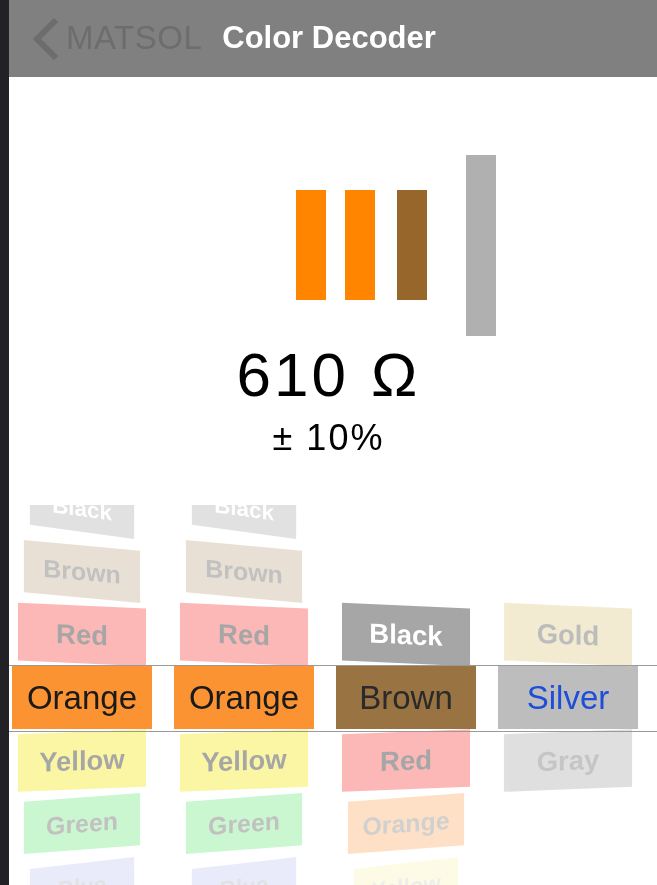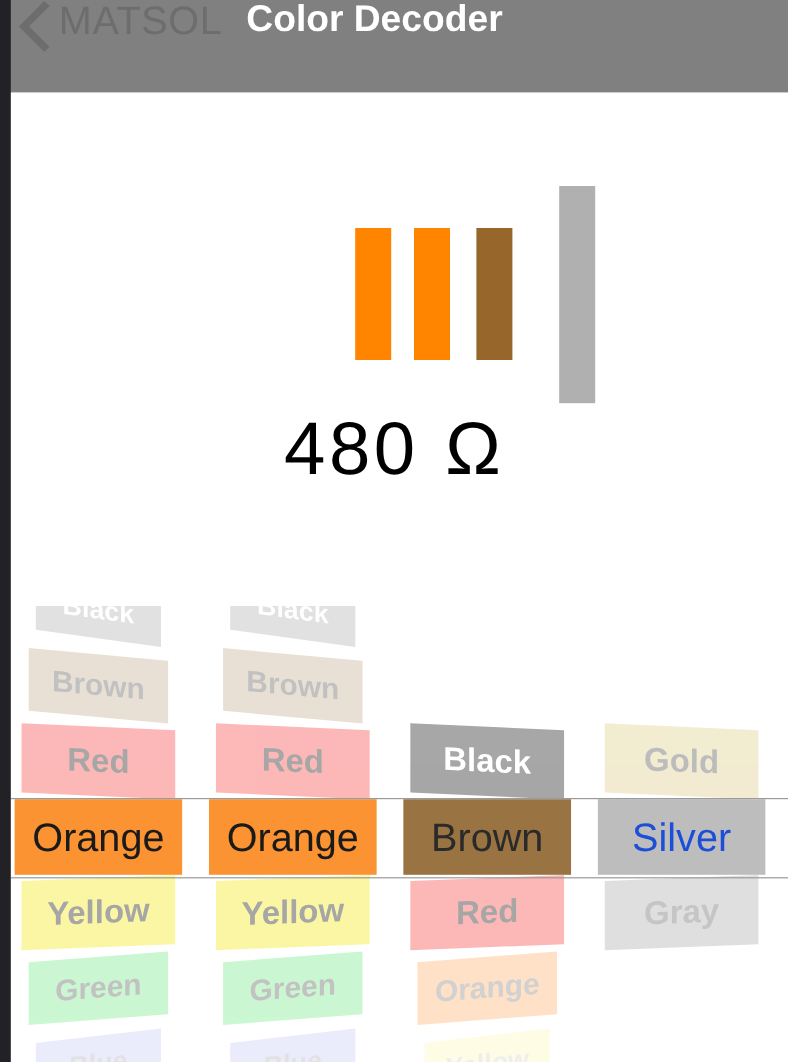--- a/index.html
+++ b/index.html
@@ -31,21 +31,22 @@
   }
 
   
   .header {
     position: absolute;
     left: 0; top: 0;
     width: 657px;
     height: 77px;
     background: #808080;
     display: flex;
-    padding-left: 13px;
+    align-items: center;
+    padding-left: 30px;
     z-index: 20;
   }
   .back-chevron {
     width: 30px;
     height: 44px;
     flex: 0 0 auto;
     display: block;
     margin-right: 6px;
   }
   .brand {
@@ -171,22 +172,23 @@
 
   <div class="bands-area" id="bands-area">
       <div class="band value-band" style="background: rgb(255, 132, 0); left: 296px;"></div>
       <div class="band value-band" style="background: rgb(255, 132, 0); left: 345px;"></div>
       <div class="band value-band" style="background: rgb(150, 102, 43); left: 397px;"></div>
       <div class="band tolerance-band" style="background: rgb(176, 176, 176); left: 466px;"></div>
     </div>
 
   <div class="readout">
     <div class="ohm-value">
-      <span>480</span><span class="unit">Ω</span>
+      <span>610</span><span class="unit">Ω</span>
     </div>
+    <div class="tolerance-value">± 10%</div>
   </div>
 
   <div class="picker-area" id="picker-area">
       <div class="picker-col" style="left: 498px;">
         <div class="picker-inner" style="top: 98px;">
           <div class="picker-cell" style="background: rgb(239, 230, 195); color: rgb(168, 168, 168); transform: scale(0.915) skewY(2.6deg); opacity: 0.765;">Gold</div>
           <div class="picker-cell selected" style="background: rgb(189, 189, 189); color: #1d4ed8;">Silver</div>
           <div class="picker-cell" style="background: rgb(214, 214, 214); color: rgb(180, 180, 180); transform: scale(0.915) skewY(-2.2deg); opacity: 0.765;">Gray</div>
         </div>
       </div>

